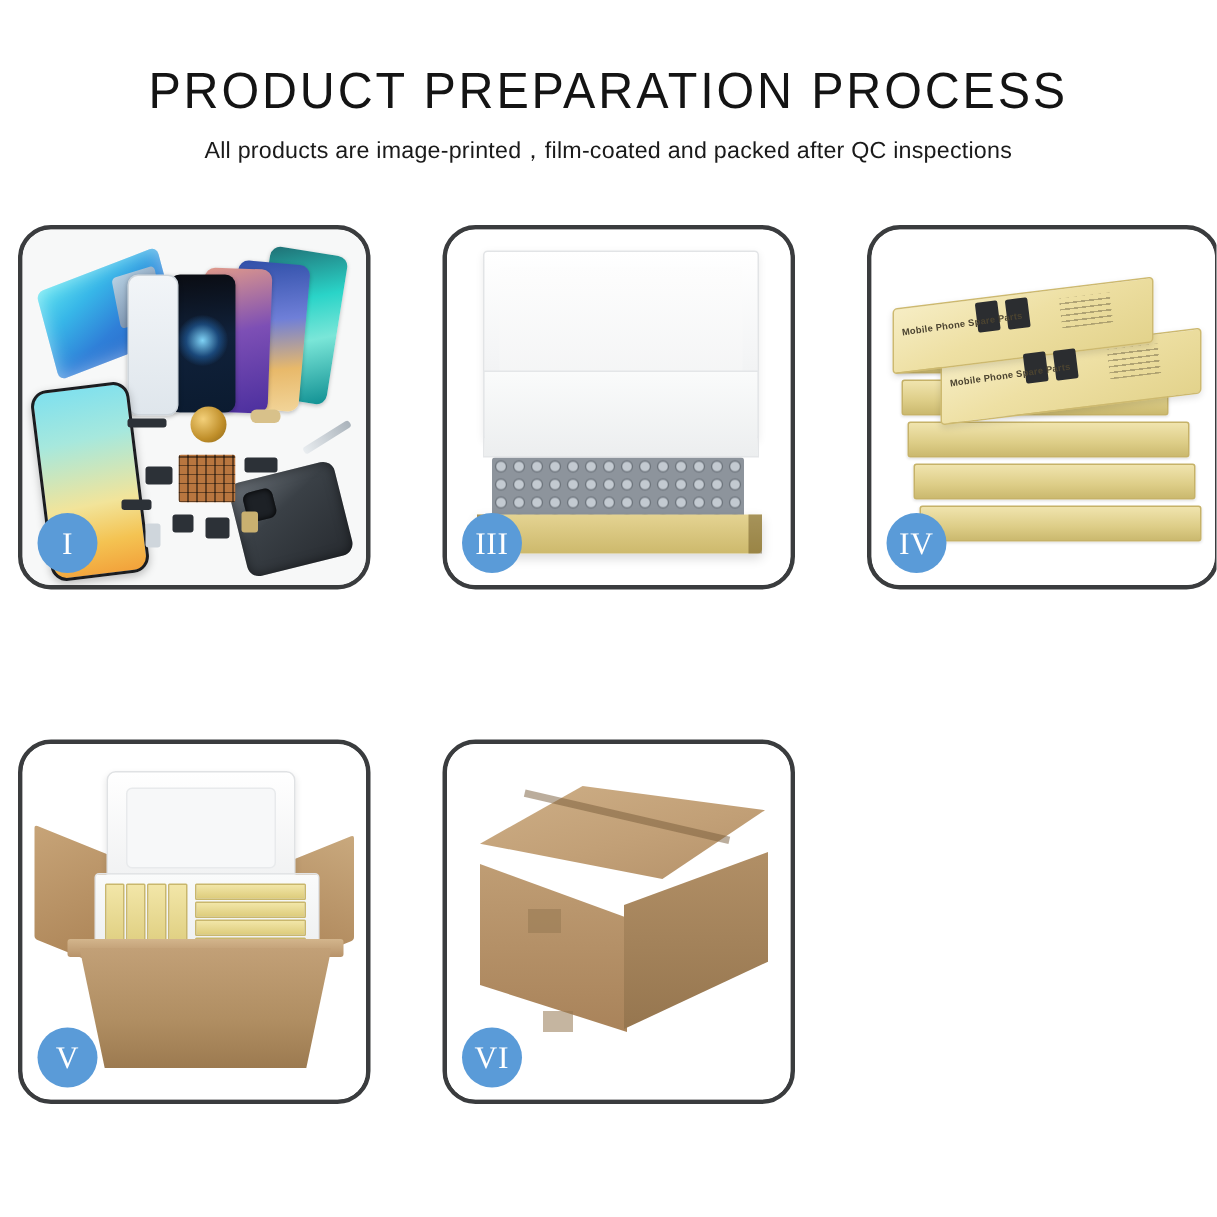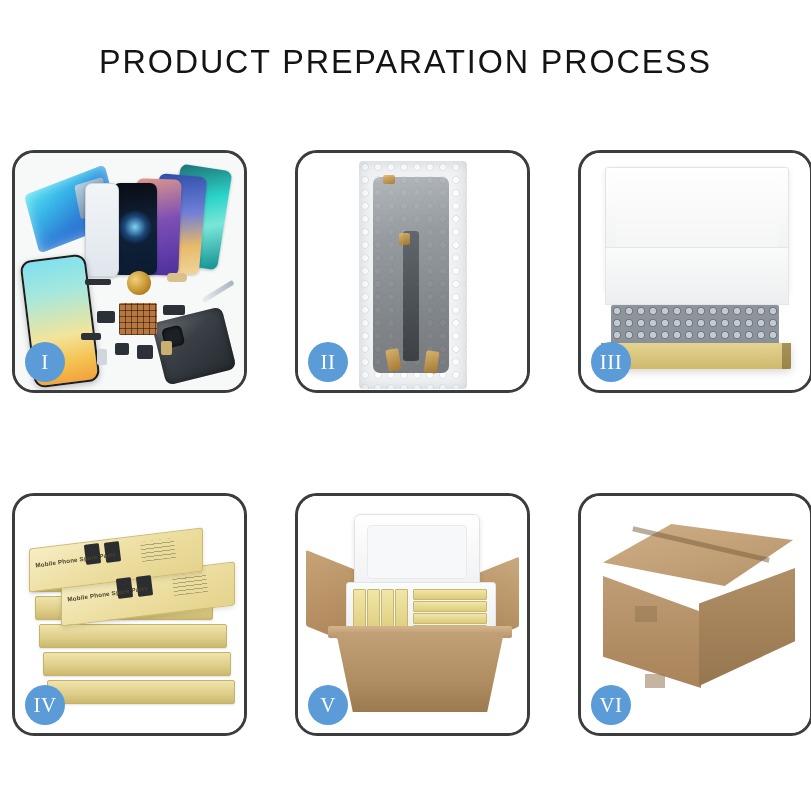--- a/index.html
+++ b/index.html
@@ -416,20 +416,21 @@
     background: rgba(150,120,82,.55);
   }
   .p6 .tape.t1 { left:54px; top:110px; width:22px; height:16px; }
   .p6 .tape.t2 { left:64px; top:178px; width:20px; height:14px; }
 </style>
 </head>
 <body>
 
 <div class="header">
   <div class="title">PRODUCT PREPARATION PROCESS</div>
+  <div class="subtitle">All products are image-printed，film-coated and packed after QC inspections</div>
 </div>
 
 <div class="grid">
 
   <div class="panel">
     <div class="panel-inner p1">
       <div class="blue-film"></div>
       <div class="fan">
         <i class="ph4"></i>
         <i class="ph3"></i>
@@ -448,32 +449,20 @@
       <div class="sp e"></div>
       <div class="sp f"></div>
       <div class="sp g"></div>
       <div class="sp h"></div>
       <div class="sp i2"></div>
       <div class="tweez"></div>
     </div>
     <div class="badge">I</div>
   </div>
 
-  <div class="panel">
-    <div class="panel-inner p2">
-      <div class="wrap">
-        <div class="flex"></div>
-        <div class="gold g1"></div>
-        <div class="gold g2"></div>
-        <div class="gold g3"></div>
-        <div class="gold g4"></div>
-      </div>
-    </div>
-    <div class="badge">II</div>
-  </div>
 
   <div class="panel">
     <div class="panel-inner p3">
       <div class="lid"></div>
       <div class="foam"></div>
       <div class="boxbase"></div>
       <div class="bubbles"></div>
       <div class="boxfront"></div>
     </div>
     <div class="badge">III</div>

